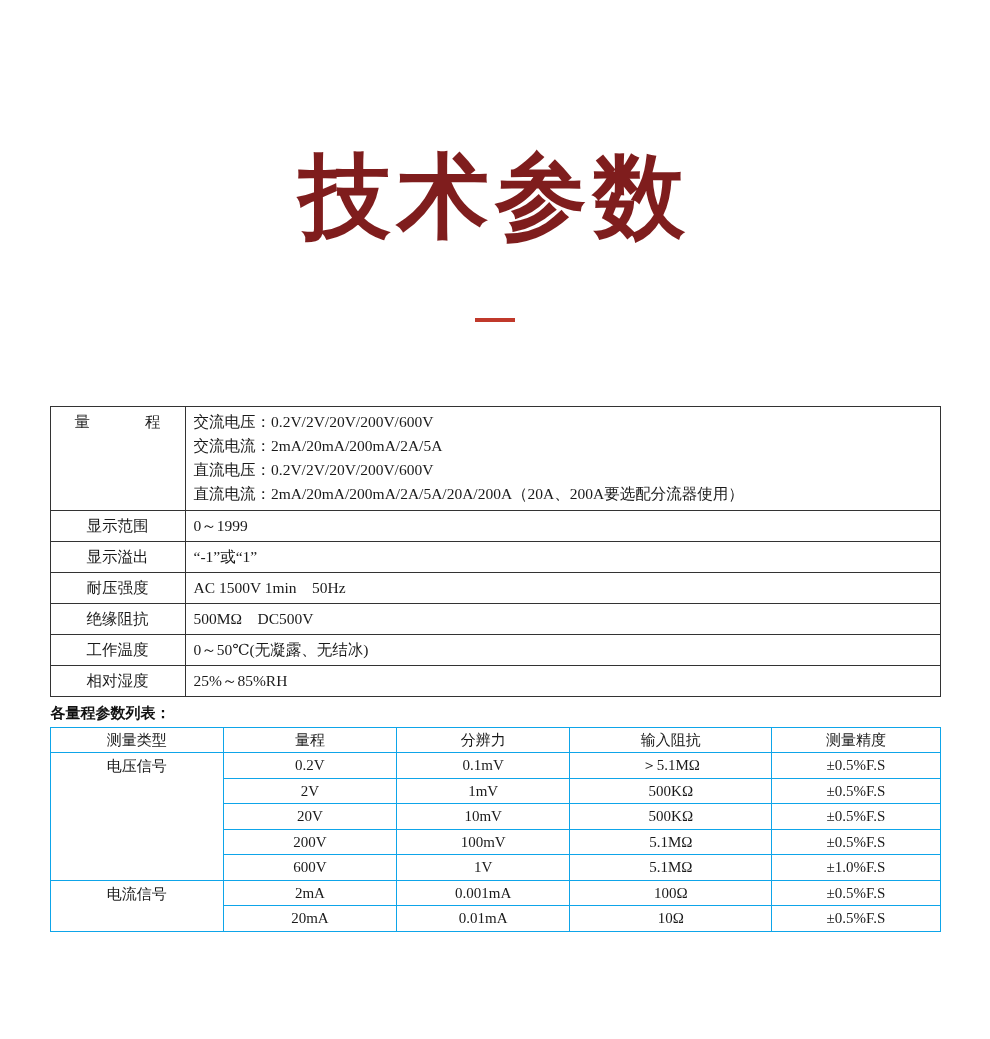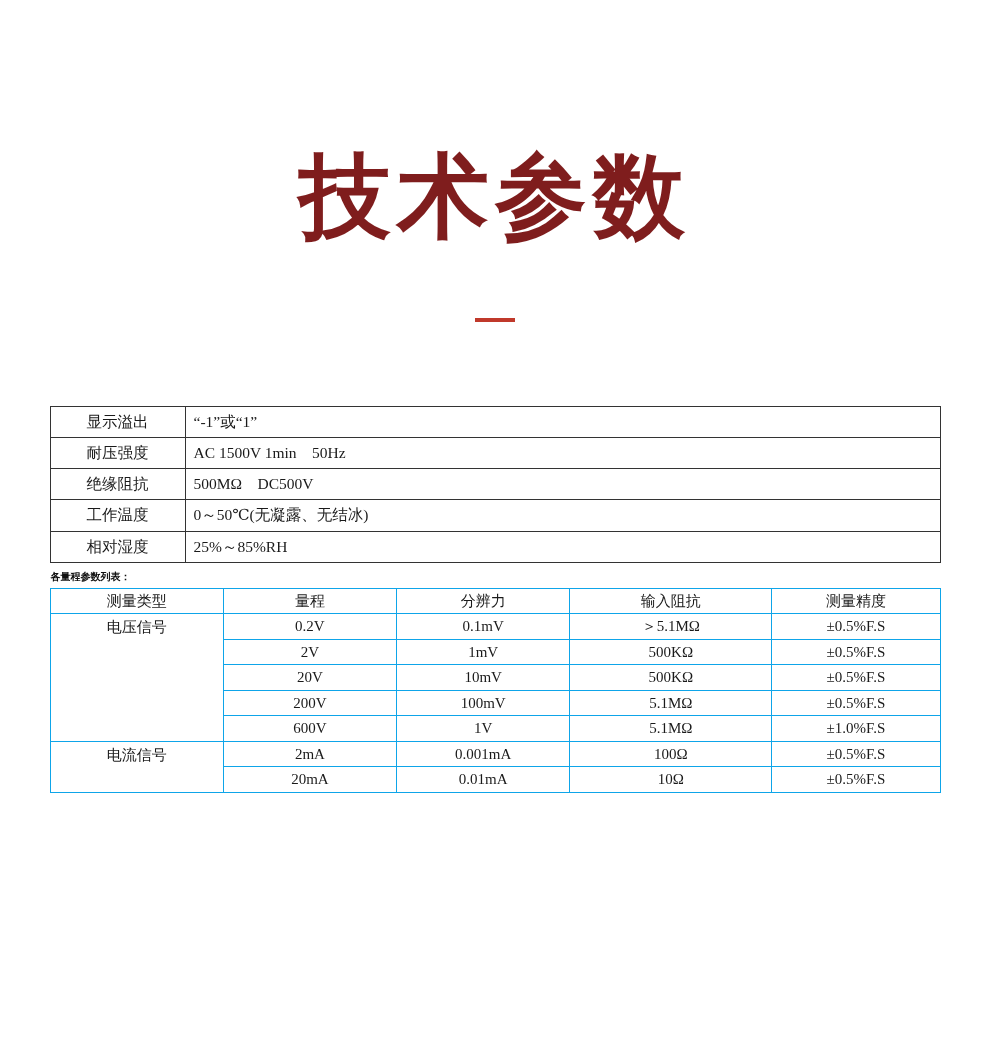--- a/index.html
+++ b/index.html
@@ -72,21 +72,21 @@
   .multi-line div {
     white-space: nowrap;
   }
 
   
   .sub-head {
     width: 891px;
     margin: 7px auto 0 auto;
     font-family: "DejaVu Sans", "Liberation Sans", sans-serif;
     font-weight: bold;
-    font-size: 10px;
+    font-size: 15px;
     color: #111;
     padding-left: 2px;
   }
 
   
   .range-table {
     border-collapse: collapse;
     margin: 4px auto 0 auto;
     width: 891px;
     table-layout: fixed;
@@ -116,20 +116,35 @@
 <div class="page">
 
   <h1 class="title">技术参数</h1>
 
   <div class="rule-wrap">
     <span class="rule" style="background: rgb(192, 57, 43);"></span>
   </div>
 
   <table class="spec-table">
     <tbody>
+      <tr>
+        <td class="label">
+          <span class="label-spread">量 程</span>
+        </td>
+        <td class="value multi-line">
+          <div>交流电压：0.2V/2V/20V/200V/600V</div>
+          <div>交流电流：2mA/20mA/200mA/2A/5A</div>
+          <div>直流电压：0.2V/2V/20V/200V/600V</div>
+          <div>直流电流：2mA/20mA/200mA/2A/5A/20A/200A（20A、200A要选配分流器使用）</div>
+        </td>
+      </tr>
+      <tr>
+        <td class="label">显示范围</td>
+        <td class="value">0～1999</td>
+      </tr>
       <tr>
         <td class="label">显示溢出</td>
         <td class="value">“-1”或“1”</td>
       </tr>
       <tr>
         <td class="label">耐压强度</td>
         <td class="value">AC 1500V 1min　50Hz</td>
       </tr>
       <tr>
         <td class="label">绝缘阻抗</td>

